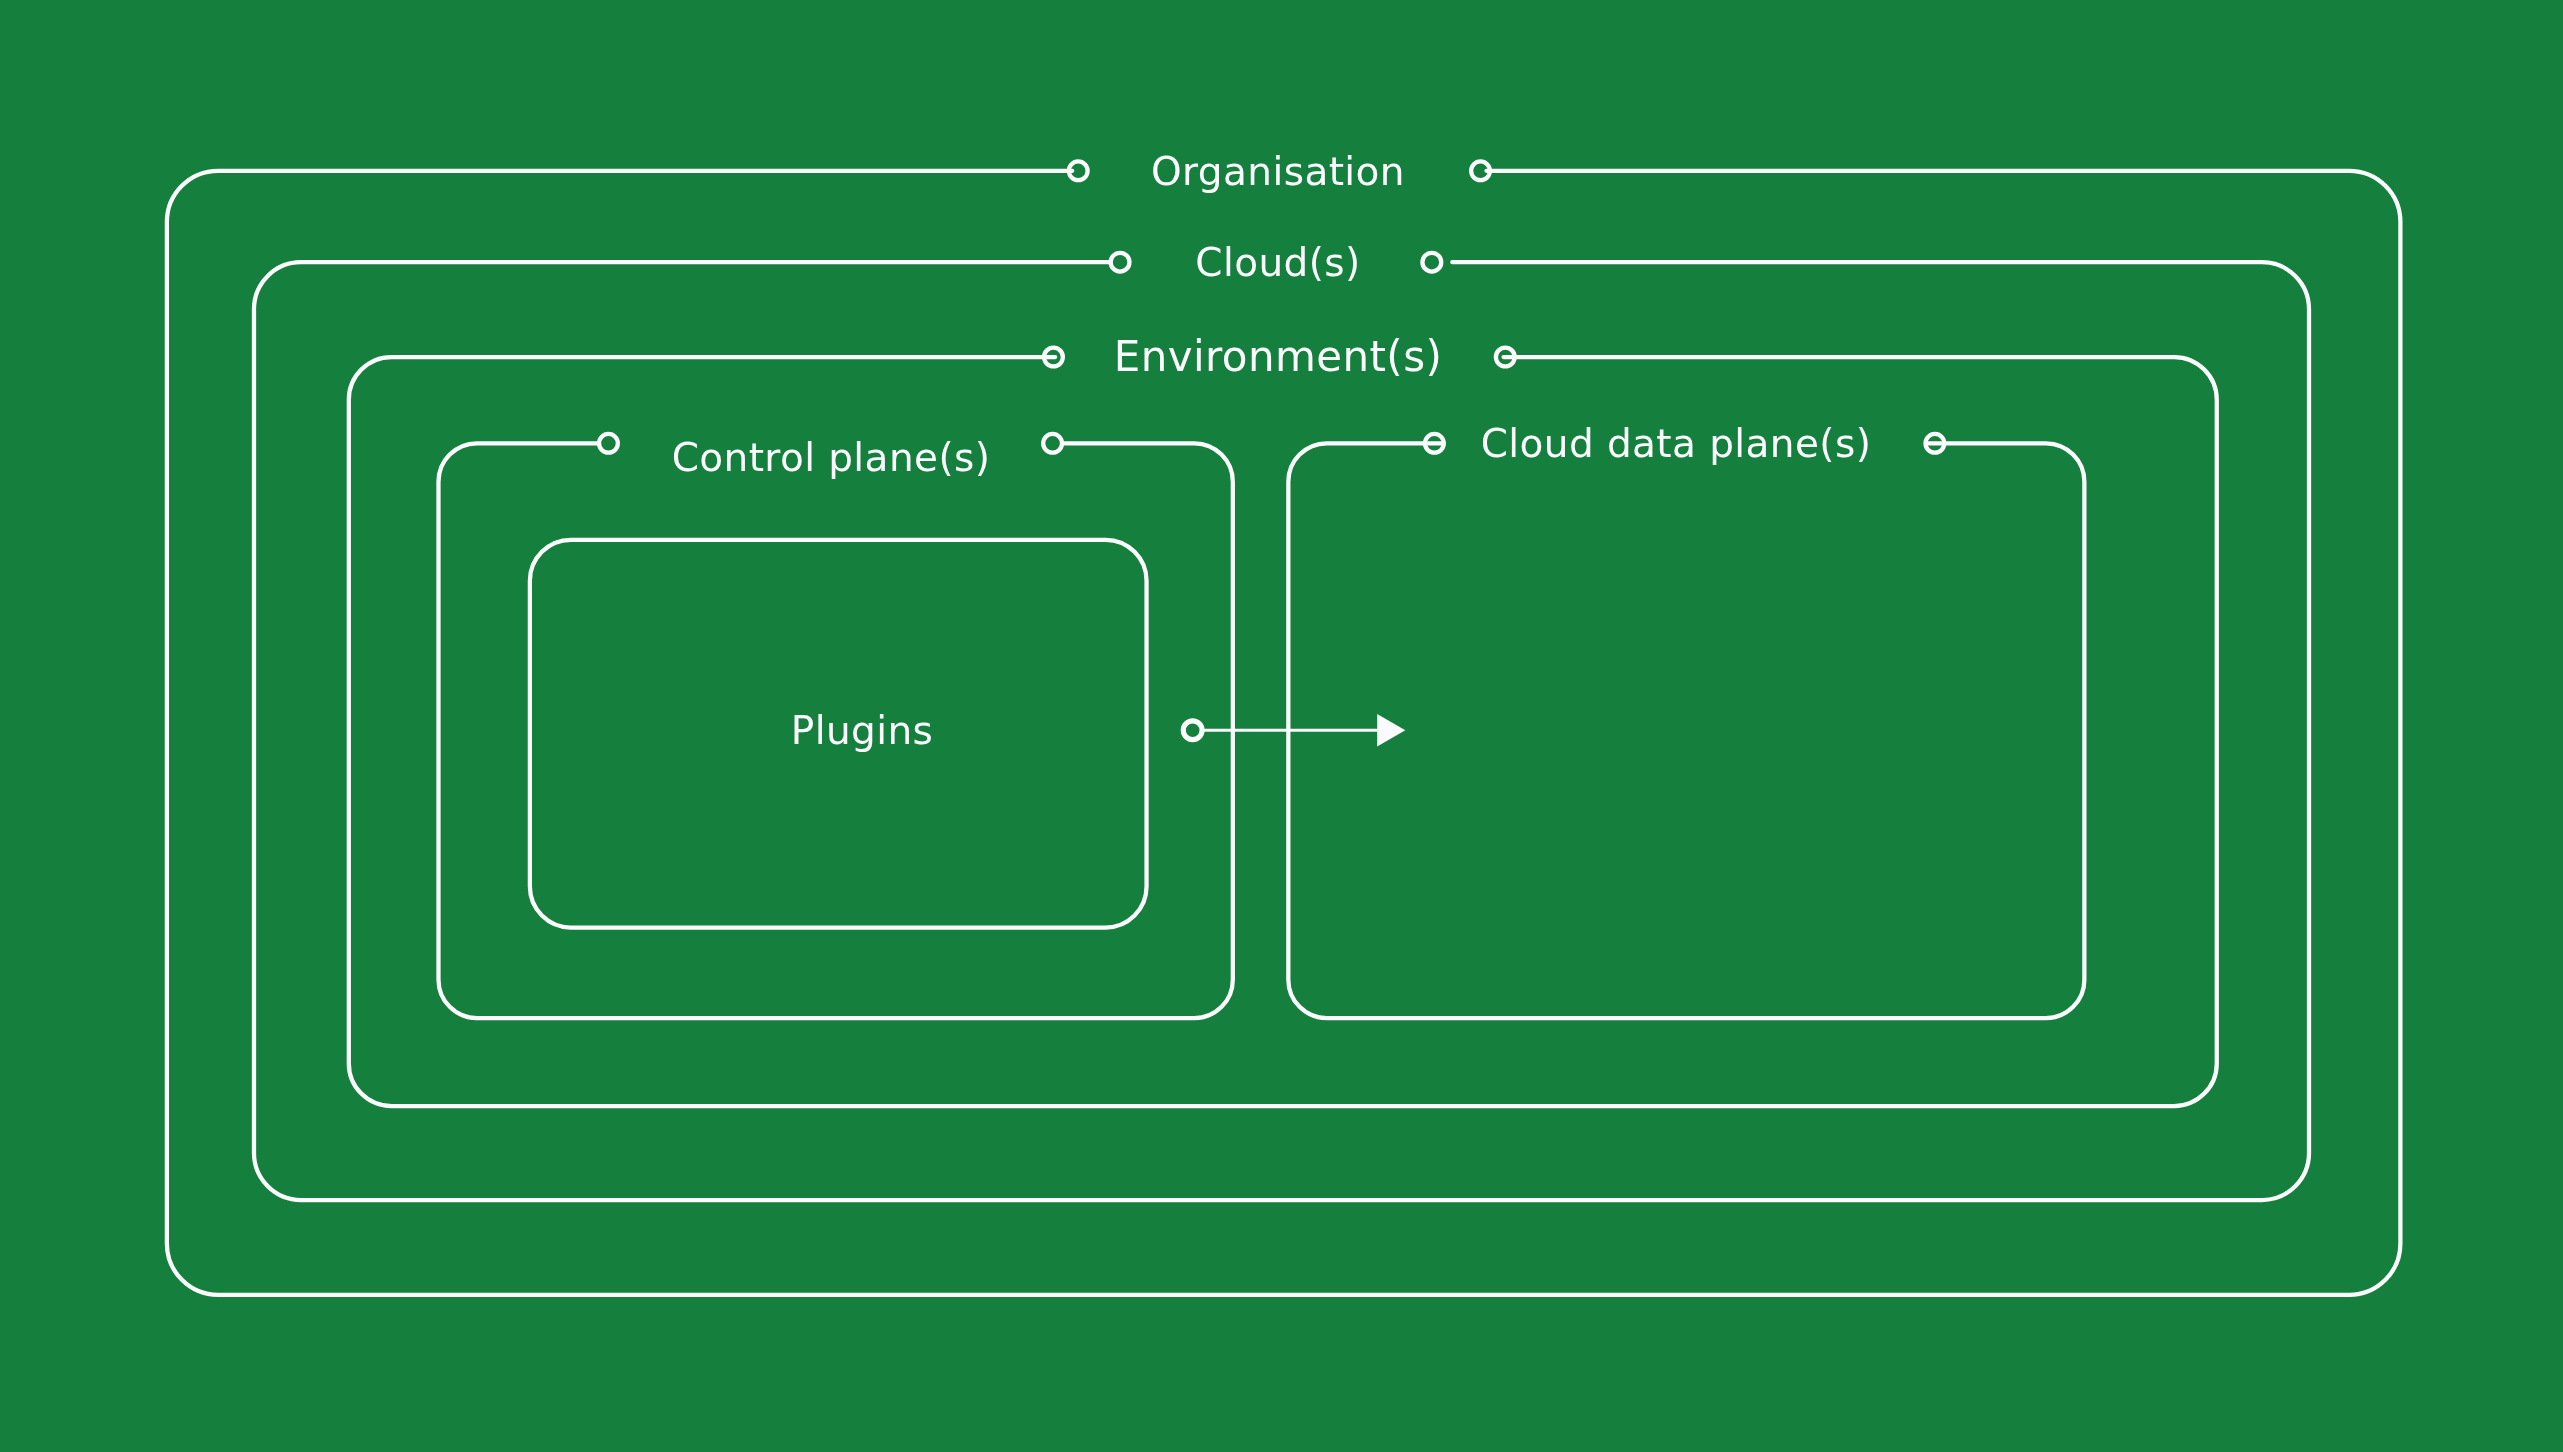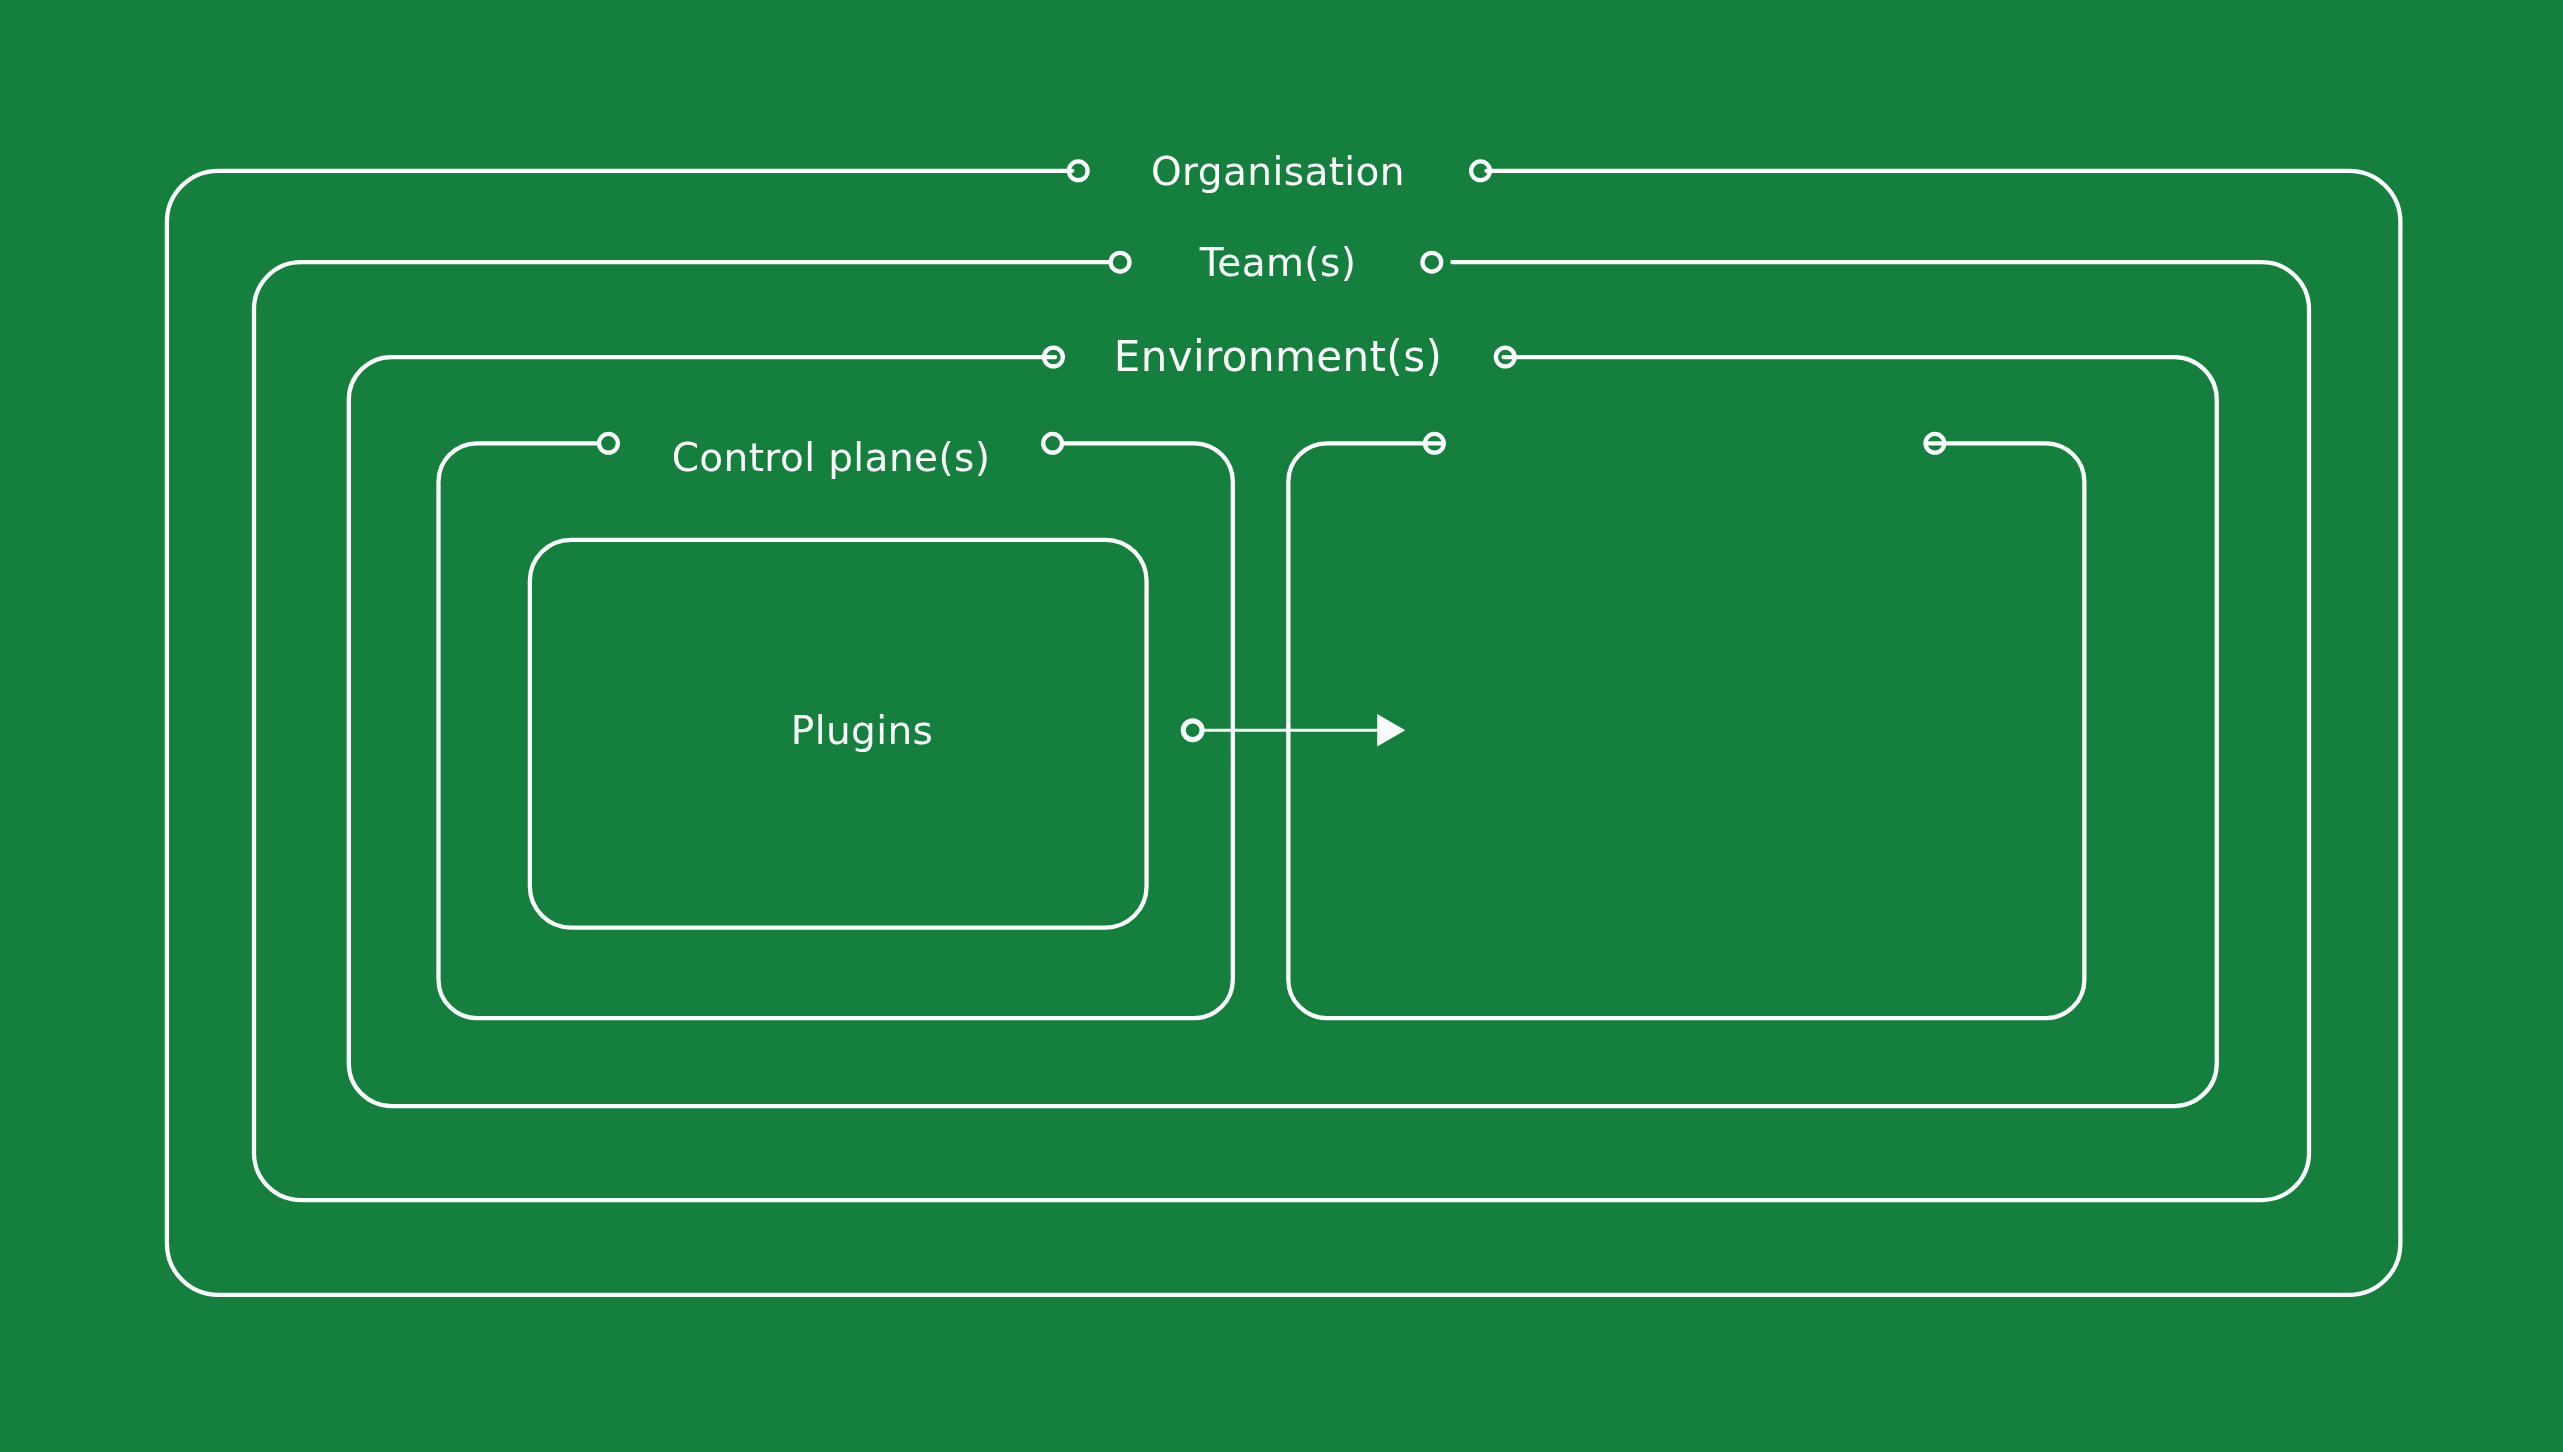--- a/index.html
+++ b/index.html
@@ -146,23 +146,24 @@
 
     <rect class="plugins-rect" x="620" y="632" width="722" height="454" rx="48" ry="48" stroke="#fbfbfd"></rect>
 
     <circle class="node-ring-solid" cx="1396" cy="855" r="11" stroke="#fbfbfd"></circle>
     <line class="flow-line" x1="1408" y1="855" x2="1617" y2="855" stroke="#fbfbfd"></line>
     <polygon class="flow-head" points="1612,836 1645,855 1612,874" fill="#fbfbfd"></polygon>
   </svg>
 
   <div class="diagram-label lbl-org" style="color: rgb(251, 251, 253);">Organisation</div>
 
-  <div class="diagram-label lbl-team" style="color: rgb(251, 251, 253);">Team(s)</div>
+  <div class="diagram-label lbl-team" style="color: rgb(251, 251, 253);">Cloud(s)</div>
 
   <div class="diagram-label lbl-env" style="color: rgb(251, 251, 253);">Environment(s)</div>
 
   <div class="diagram-label lbl-control" style="color: rgb(251, 251, 253);">Control plane(s)</div>
 
+  <div class="diagram-label lbl-cloud" style="color: rgb(251, 251, 253);">Cloud data plane(s)</div>
 
   <div class="diagram-label lbl-plugins" style="color: rgb(251, 251, 253);">Plugins</div>
 
 </div>
 
 
 </body></html>

